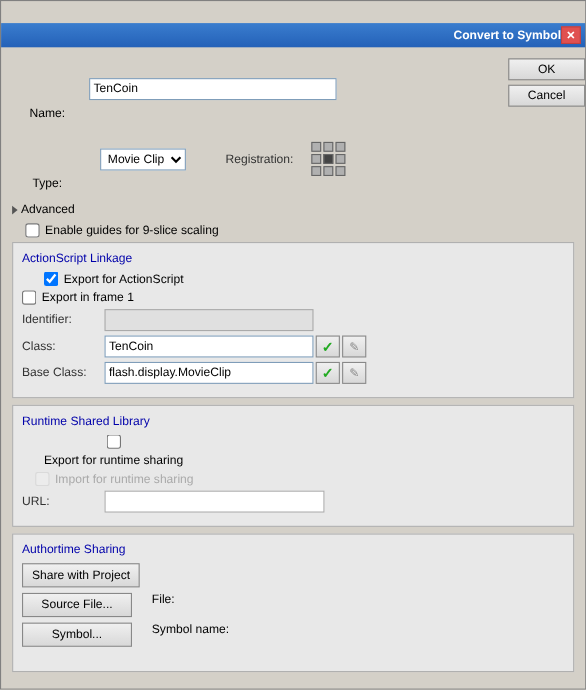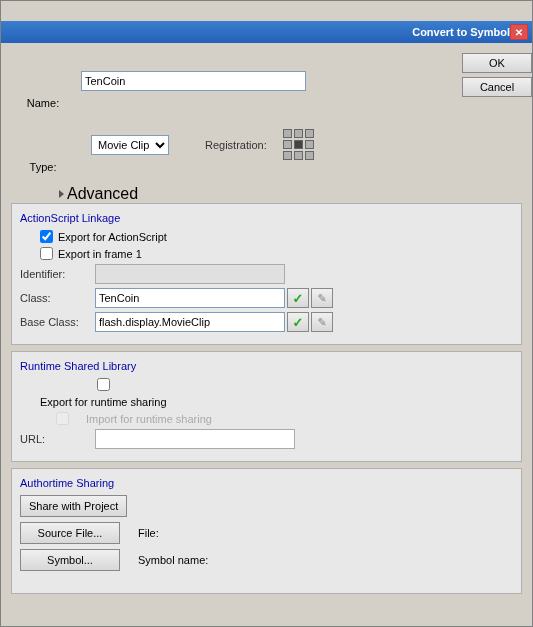--- a/index.html
+++ b/index.html
@@ -153,22 +153,21 @@
     .advanced-section {
       margin-top: 4px;
     }
 
     .advanced-toggle {
       display: flex;
       align-items: center;
       gap: 3px;
       cursor: pointer;
       color: #000;
-      font-size: 16px;
-      margin-left: 48px;
+      font-size: 11px;
     }
 
     .triangle {
       width: 0;
       height: 0;
       border-left: 5px solid #555;
       border-top: 4px solid transparent;
       border-bottom: 4px solid transparent;
       display: inline-block;
     }
@@ -247,21 +246,20 @@
       padding: 1px 3px;
       font-size: 11px;
       width: 200px;
     }
 
     .disabled-text { color: #aaa; }
     .disabled-checkbox { opacity: 0.5; }
 
     .authortime-btn-file-row {
       display: flex;
-      align-items: center;
       gap: 10px;
     }
 
     input[type="checkbox"] {
       width: 13px;
       height: 13px;
     }
   </style>
 </head>
 <body>
@@ -305,33 +303,37 @@
       </div>
     </div>
 
 
     <div class="advanced-section">
       <div class="advanced-toggle">
         <span class="triangle"></span>
         <span>Advanced</span>
       </div>
 
+      <div class="checkbox-row">
+        <input type="checkbox" style="">
+        <span>Enable guides for 9-slice scaling</span>
+      </div>
 
       <div class="section-box">
         <div class="section-title">ActionScript Linkage</div>
 
         <div class="inner-row">
           <div style="margin-left:20px; display:flex; align-items:center; gap:5px;">
             <input type="checkbox" checked="" style="">
             <span>Export for ActionScript</span>
           </div>
         </div>
 
         <div class="inner-row">
-          <div style="margin-left:20px; display:flex; align-items:center; gap:5px;">
+          <div style="display:flex; align-items:center; gap:5px;">
             <input type="checkbox" style="">
             <span>Export in frame 1</span>
           </div>
         </div>
 
         <div class="inner-row">
           <span class="inner-label">Identifier:</span>
           <input type="text" class="inner-input" value="" style="background: rgb(224, 224, 224);">
         </div>
 
@@ -362,21 +364,21 @@
         <div class="section-title">Runtime Shared Library</div>
 
         <div class="inner-row">
           <div style="margin-left:20px; display:flex; align-items:center; gap:5px;flex-direction:column;">
             <input type="checkbox" style="">
             <span>Export for runtime sharing</span>
           </div>
         </div>
 
         <div class="inner-row">
-          <div style="margin-left:36px; display:flex; align-items:center; gap:17px;">
+          <div style="margin-left:12px; display:flex; align-items:center; gap:5px;">
             <input type="checkbox" class="disabled-checkbox" disabled="" style="">
             <span class="disabled-text">Import for runtime sharing</span>
           </div>
         </div>
 
         <div class="inner-row">
           <span class="inner-label">URL:</span>
           <input type="text" class="url-input" value="" style="width: 200px; background: white;">
         </div>
       </div>

